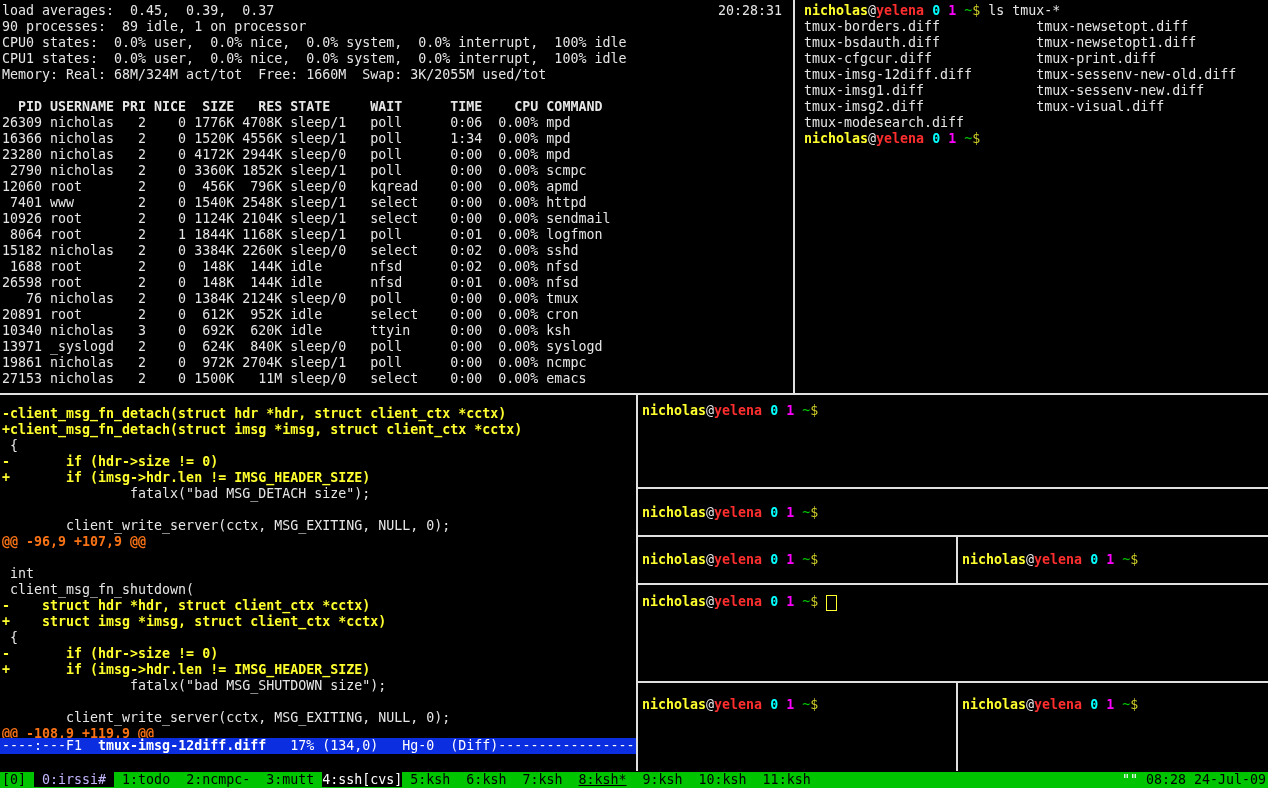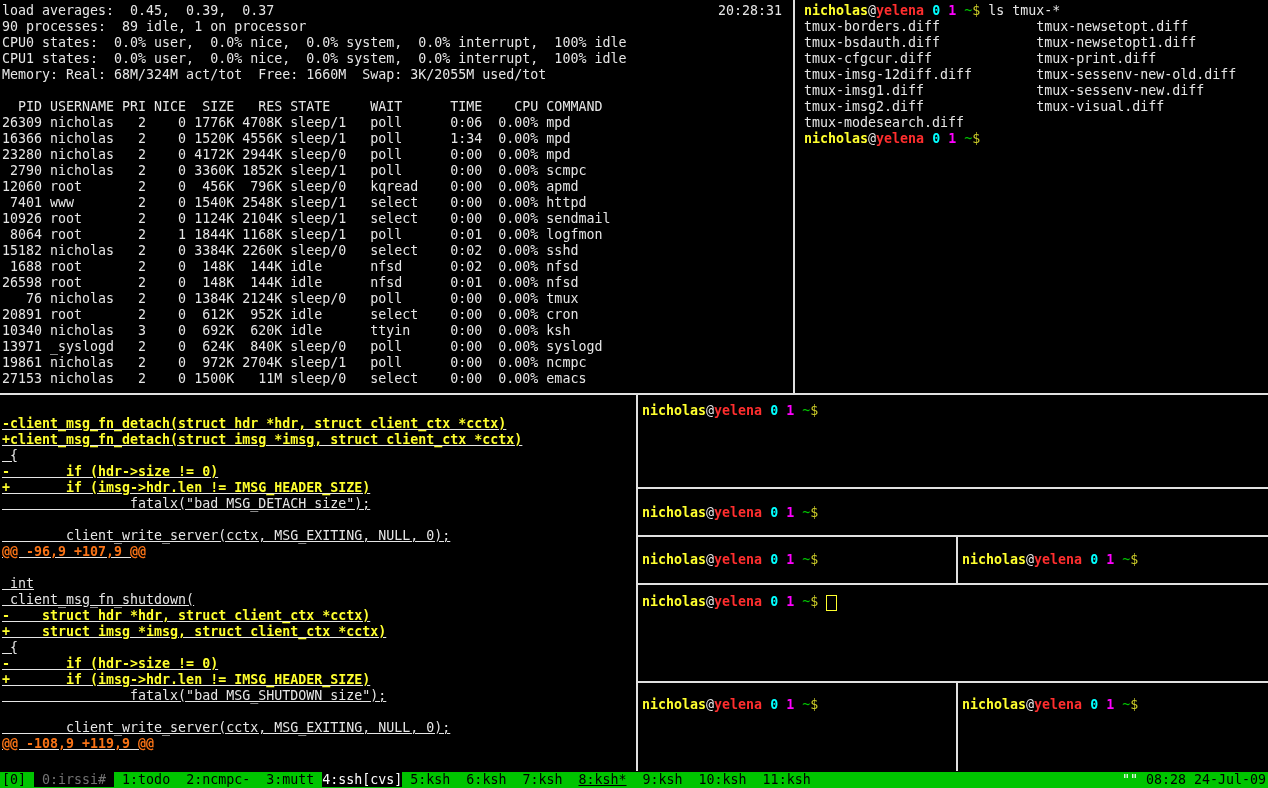--- a/index.html
+++ b/index.html
@@ -15,42 +15,42 @@
   .c-red{color:#ff2e2e;font-weight:bold}
   .c-cyn{color:#00ffff;font-weight:bold}
   .c-mag{color:#ff00ff;font-weight:bold}
   .c-grn{color:#00c200}
   .c-dol{color:#c9c927}
   .c-dif{color:#ffff2e;font-weight:bold}
   .c-hunk{color:#f97316;font-weight:bold}
   .c-ml{color:#ffffff}
   .c-mlb{color:#ffffff;font-weight:bold}
   .c-sb{color:#000000}
-  .c-sa{background:#000000;color:#737373}
+  .c-sa{background:#000000;color:#c4b5fd}
   .c-sc{background:#000000;color:#ffffff}
   .c-su{color:#000000;text-decoration:underline}
   .c-sw{color:#ffffff}
   #emacs-modeline{position:absolute;left:0;top:343px;width:636px;height:16px;
      background:#0b2ee0;}
   #status-bar{position:absolute;left:0;top:772px;width:1268px;height:16px;
      background:#00c400;}
   #cursor-block{position:absolute;left:188px;top:10px;width:9px;height:14px;
      border:1px solid #ffff2e;}
 </style>
 </head>
 <body>
 
 <div class="pane" style="left:0;top:0;width:792px;height:393px;">
   <pre class="t" style="left:2px;top:3px;">load averages:  0.45,  0.39,  0.37
 90 processes:  89 idle, 1 on processor
 CPU0 states:  0.0% user,  0.0% nice,  0.0% system,  0.0% interrupt,  100% idle
 CPU1 states:  0.0% user,  0.0% nice,  0.0% system,  0.0% interrupt,  100% idle
 Memory: Real: 68M/324M act/tot  Free: 1660M  Swap: 3K/2055M used/tot</pre>
   <pre class="t" style="left:718px;top:3px;">20:28:31</pre>
-  <pre class="t" style="left:2px;top:99px;">  PID USERNAME PRI NICE  SIZE   RES STATE     WAIT      TIME    CPU COMMAND</pre>
+  <pre class="t" style="left:2px;top:99px;font-weight:bold;">  PID USERNAME PRI NICE  SIZE   RES STATE     WAIT      TIME    CPU COMMAND</pre>
   <pre class="t" style="left:2px;top:115px;">26309 nicholas   2    0 1776K 4708K sleep/1   poll      0:06  0.00% mpd
 16366 nicholas   2    0 1520K 4556K sleep/1   poll      1:34  0.00% mpd
 23280 nicholas   2    0 4172K 2944K sleep/0   poll      0:00  0.00% mpd
  2790 nicholas   2    0 3360K 1852K sleep/1   poll      0:00  0.00% scmpc
 12060 root       2    0  456K  796K sleep/0   kqread    0:00  0.00% apmd
  7401 www        2    0 1540K 2548K sleep/1   select    0:00  0.00% httpd
 10926 root       2    0 1124K 2104K sleep/1   select    0:00  0.00% sendmail
  8064 root       2    1 1844K 1168K sleep/1   poll      0:01  0.00% logfmon
 15182 nicholas   2    0 3384K 2260K sleep/0   select    0:02  0.00% sshd
  1688 root       2    0  148K  144K idle      nfsd      0:02  0.00% nfsd
@@ -69,41 +69,44 @@
 tmux-bsdauth.diff            tmux-newsetopt1.diff
 tmux-cfgcur.diff             tmux-print.diff
 tmux-imsg-12diff.diff        tmux-sessenv-new-old.diff
 tmux-imsg1.diff              tmux-sessenv-new.diff
 tmux-imsg2.diff              tmux-visual.diff
 tmux-modesearch.diff
 <span class="c-yel">nicholas</span><span class="c-wht">@</span><span class="c-red">yelena</span><span class="c-wht"> </span><span class="c-cyn">0</span><span class="c-wht"> </span><span class="c-mag">1</span><span class="c-wht"> </span><span class="c-grn">~</span><span class="c-dol">$</span></pre>
 </div>
 
 <div class="pane" style="left:0;top:395px;width:636px;height:376px;">
-  <pre class="t" style="left:2px;top:21px;text-decoration:underline;"><span class="c-dif">-client_msg_fn_detach(struct hdr *hdr, struct client_ctx *cctx)</span>
+  <pre class="t" style="left:2px;top:11px;"><span class="c-dif">-client_msg_fn_detach(struct hdr *hdr, struct client_ctx *cctx)</span>
 <span class="c-dif">+client_msg_fn_detach(struct imsg *imsg, struct client_ctx *cctx)</span>
  {
 <span class="c-dif">-       if (hdr-&gt;size != 0)</span>
 <span class="c-dif">+       if (imsg-&gt;hdr.len != IMSG_HEADER_SIZE)</span>
                 fatalx("bad MSG_DETACH size");
 
         client_write_server(cctx, MSG_EXITING, NULL, 0);
 <span class="c-hunk">@@ -96,9 +107,9 @@</span>
 
  int
  client_msg_fn_shutdown(
 <span class="c-dif">-    struct hdr *hdr, struct client_ctx *cctx)</span>
 <span class="c-dif">+    struct imsg *imsg, struct client_ctx *cctx)</span>
  {
 <span class="c-dif">-       if (hdr-&gt;size != 0)</span>
 <span class="c-dif">+       if (imsg-&gt;hdr.len != IMSG_HEADER_SIZE)</span>
                 fatalx("bad MSG_SHUTDOWN size");
 
         client_write_server(cctx, MSG_EXITING, NULL, 0);
 <span class="c-hunk">@@ -108,9 +119,9 @@</span></pre>
+  <div id="emacs-modeline">
+    <pre class="t" style="left:2px;top:0;"><span class="c-ml">----:---F1  </span><span class="c-mlb">tmux-imsg-12diff.diff</span><span class="c-ml">   17% (134,0)   Hg-0  (Diff)-----------------</span></pre>
+  </div>
 </div>
 
 <div class="pane" style="left:638px;top:395px;width:630px;height:92px;">
   <pre class="t" style="left:4px;top:8px;"><span class="c-yel">nicholas</span><span class="c-wht">@</span><span class="c-red">yelena</span><span class="c-wht"> </span><span class="c-cyn">0</span><span class="c-wht"> </span><span class="c-mag">1</span><span class="c-wht"> </span><span class="c-grn">~</span><span class="c-dol">$</span><span class="c-wht"> </span></pre>
 </div>
 
 <div class="pane" style="left:638px;top:489px;width:630px;height:46px;">
   <pre class="t" style="left:4px;top:16px;"><span class="c-yel">nicholas</span><span class="c-wht">@</span><span class="c-red">yelena</span><span class="c-wht"> </span><span class="c-cyn">0</span><span class="c-wht"> </span><span class="c-mag">1</span><span class="c-wht"> </span><span class="c-grn">~</span><span class="c-dol">$</span><span class="c-wht"> </span></pre>
 </div>
 

